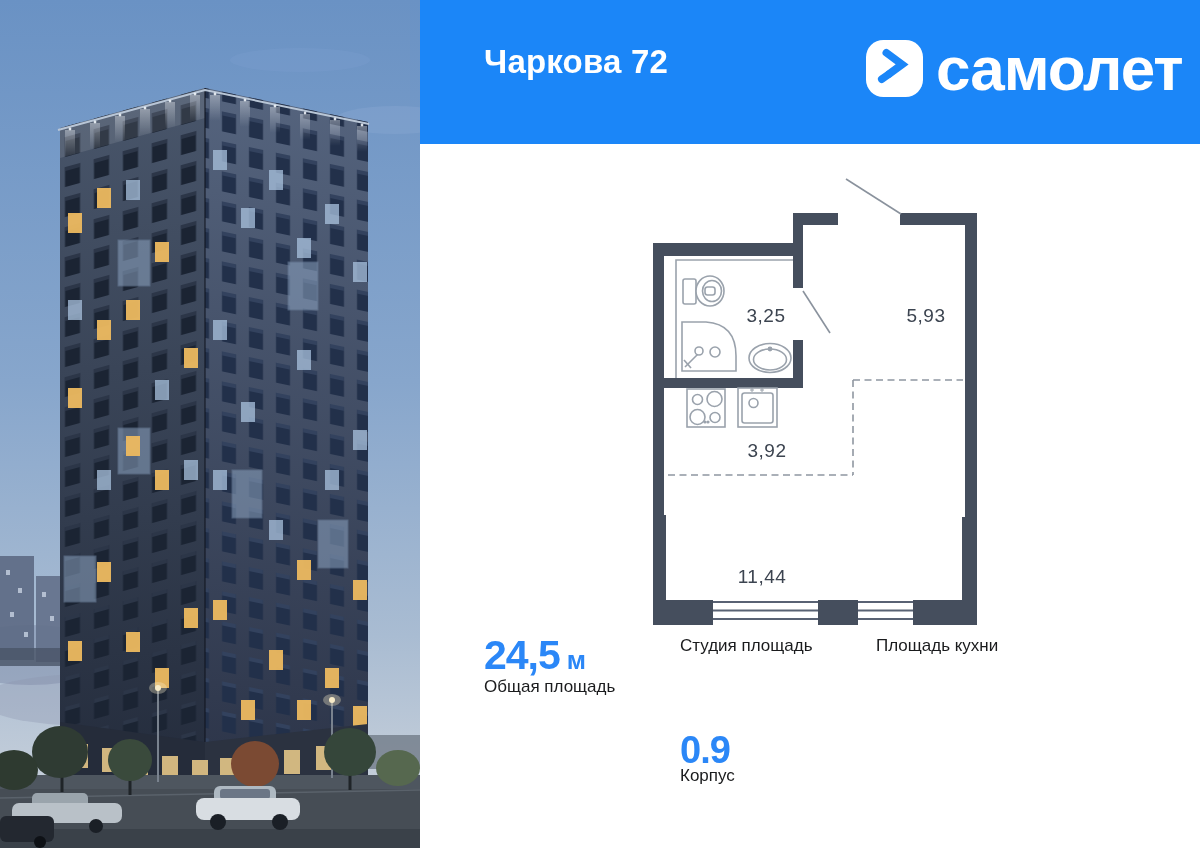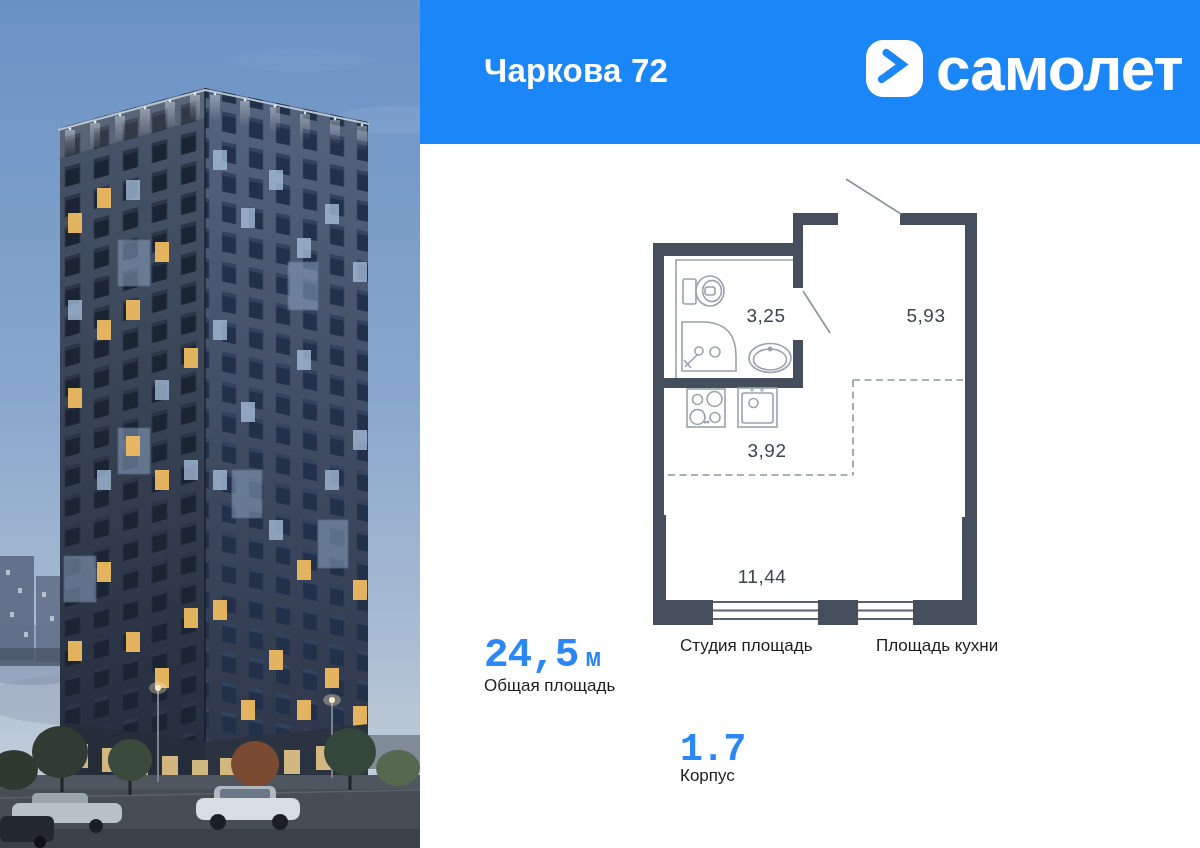--- a/index.html
+++ b/index.html
@@ -1,31 +1,31 @@
 <!DOCTYPE html>
 <html><head>
 <meta charset="utf-8">
 <style>
   html,body{margin:0;padding:0;background:#e9e9e9;}
   .page{position:relative;width:1200px;height:848px;background:#ffffff;overflow:hidden;
         font-family:"Liberation Sans",sans-serif;}
   .photo{position:absolute;left:0;top:0;width:420px;height:848px;display:block;}
   .header{position:absolute;left:420px;top:0;width:780px;height:144px;background:#1B86F8;}
   .title{position:absolute;left:64px;top:45px;font-size:33px;line-height:34px;font-weight:700;
-         color:#ffffff;letter-spacing:0.2px;white-space:nowrap;margin-top:9px;}
+         color:#ffffff;letter-spacing:0.2px;white-space:nowrap;}
   .logo{position:absolute;left:446px;top:40px;display:flex;align-items:center;}
   .logo svg{display:block;width:57px;height:57px;}
   .logo-text{margin-left:13px;font-size:62px;font-weight:700;color:#ffffff;letter-spacing:-1px;
              line-height:57px;white-space:nowrap;}
   .plan{position:absolute;left:600px;top:165px;width:420px;height:475px;display:block;}
   .plan text{font-family:"Liberation Sans",sans-serif;font-size:19px;fill:#3C4450;
              text-anchor:middle;letter-spacing:0.5px;}
   .stat{position:absolute;width:195px;}
   .stat .val{font-size:41px;line-height:36px;font-weight:700;color:#2B87F7;letter-spacing:-1px;
-             white-space:nowrap;font-family:Liberation Mono, monospace;}
+             white-space:nowrap;}
   .stat .val .unit{font-size:26px;letter-spacing:0;margin-left:7px;}
   .stat.row2 .val{font-size:38px;line-height:34px;}
   .stat .lbl{font-size:17px;line-height:18px;color:#1A1B1D;white-space:nowrap;}
 </style>
 </head>
 <body>
 
 <div class="page">
 
   <svg class="photo" viewBox="0 0 420 848" aria-hidden="true">
@@ -338,17 +338,17 @@
     <div class="val"><span>24,5</span><span class="unit">м</span></div>
     <div class="lbl">Общая площадь</div>
   </div>
   <div class="stat" style="left:680px;top:637px">
     <div class="lbl">Студия площадь</div>
   </div>
   <div class="stat" style="left:876px;top:637px">
     <div class="lbl">Площадь кухни</div>
   </div>
   <div class="stat row2" style="left:680px;top:733px">
-    <div class="val"><span>1.7</span></div>
+    <div class="val"><span>0.9</span></div>
     <div class="lbl">Корпус</div>
   </div>
 
 </div>
 
 </body></html>

